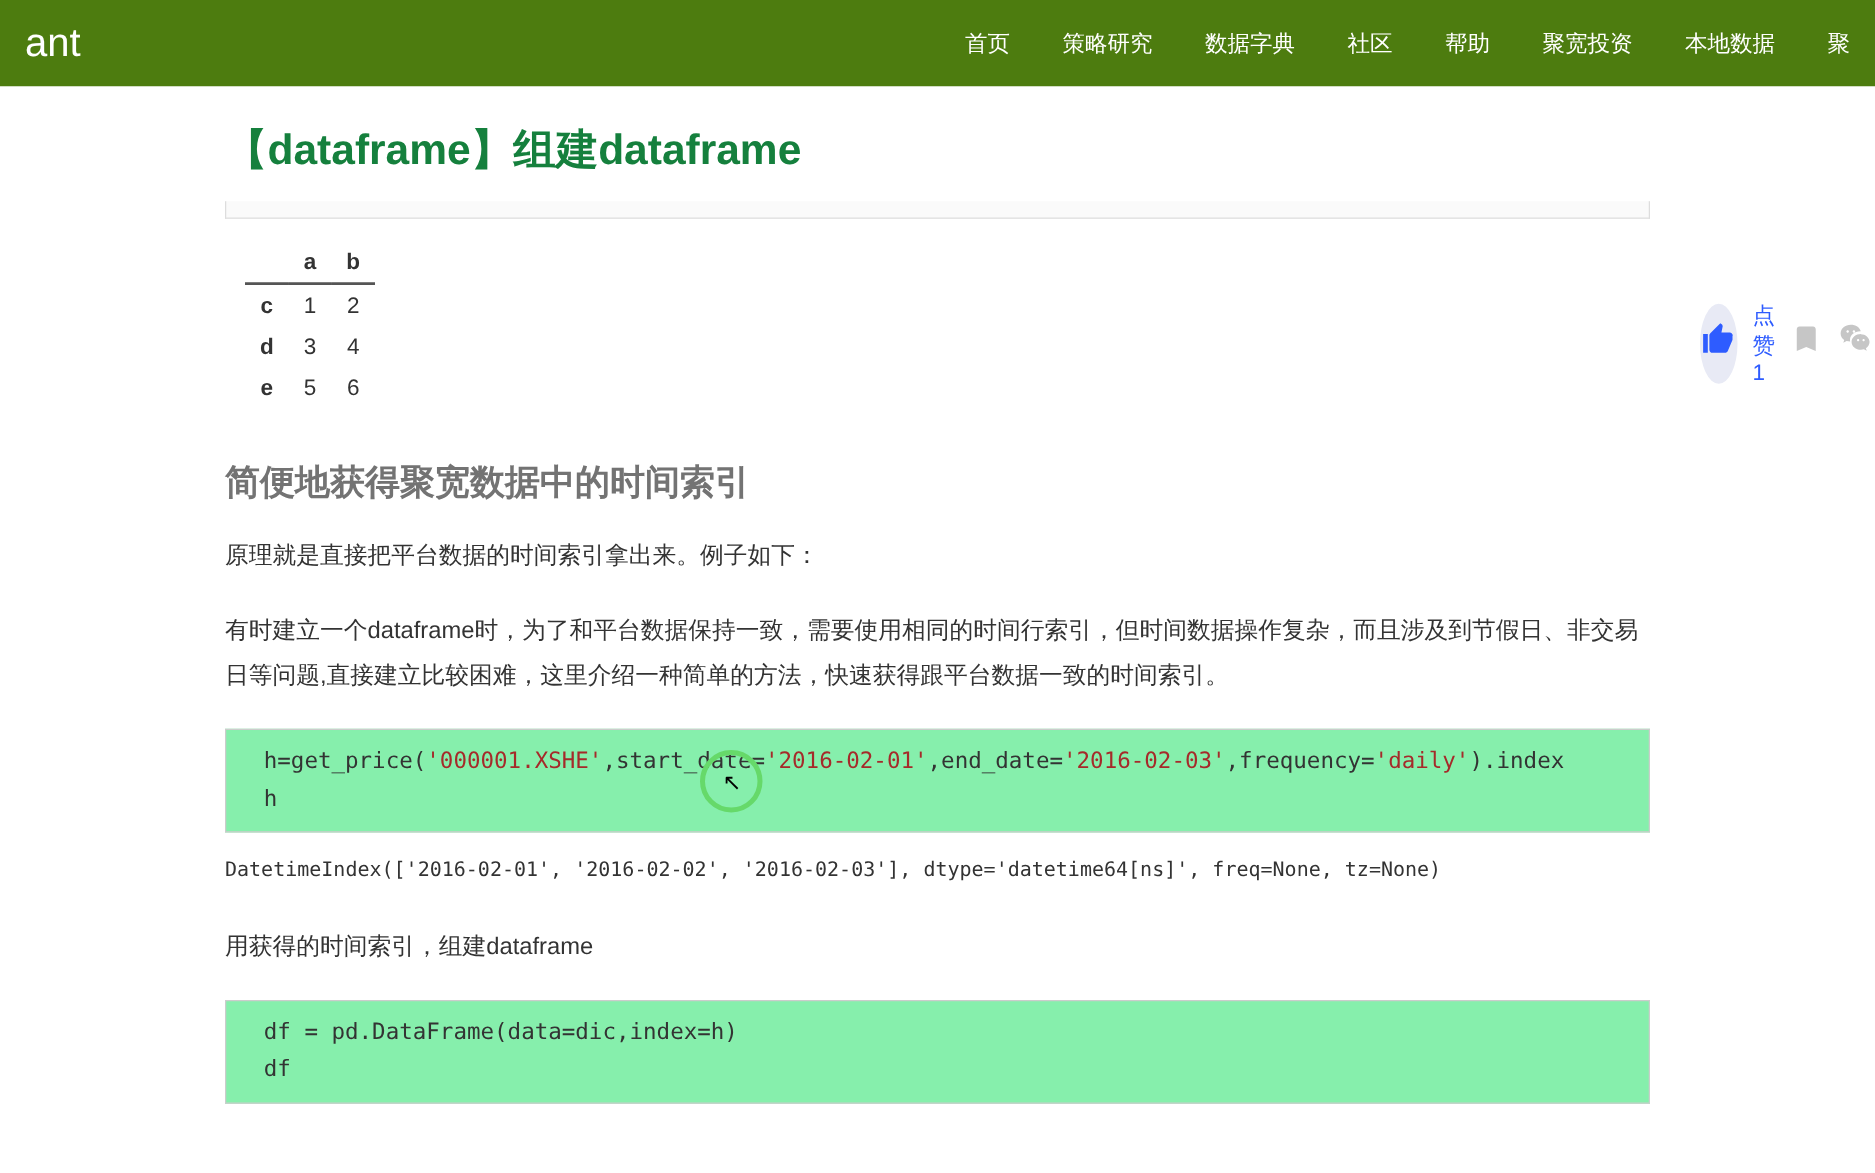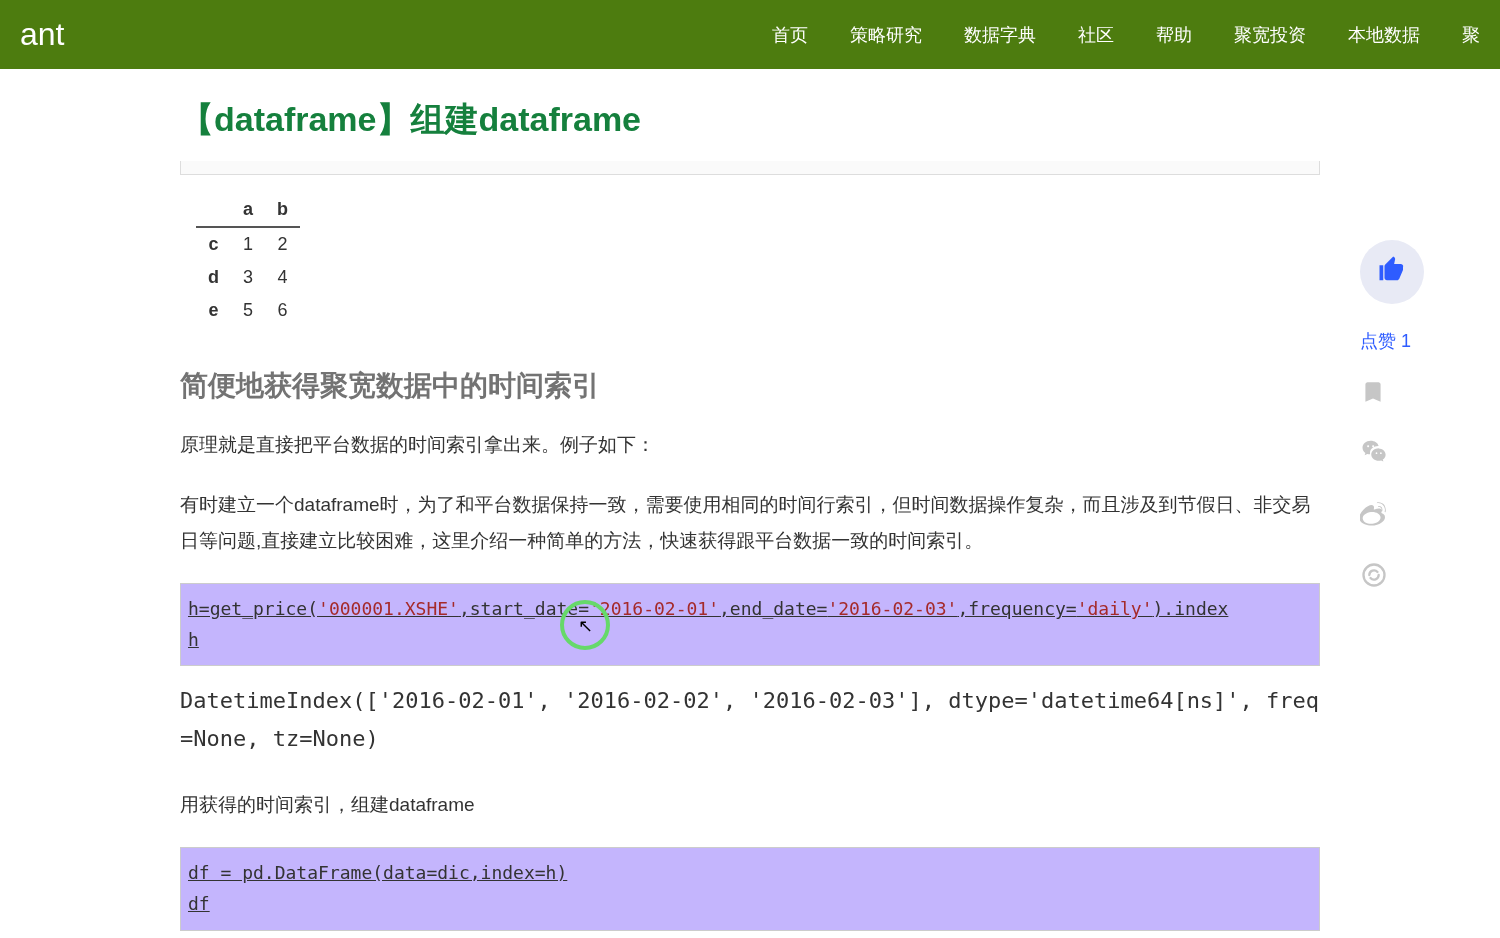--- a/index.html
+++ b/index.html
@@ -11,24 +11,24 @@
 .content { max-width: 1200px; margin: 0 auto; padding: 0 30px; }
 .page-title { font-size: 34px; font-weight: 700; color: #15803d; margin: 28px 0 18px 0; padding-left: 0; }
 .top-box { border: 1px solid #ddd; height: 14px; margin: 0 0 18px 0; border-top: none; background: #fafafa; }
 .table-wrap { margin: 0 0 40px 16px; }
 table.df { border-collapse: collapse; font-size: 18px; }
 table.df th, table.df td { padding: 6px 12px; text-align: center; }
 table.df thead th { border-bottom: 2px solid #555; font-weight: 700; }
 table.df tbody tr td:first-child { font-weight: 700; }
 .section-h { font-size: 28px; font-weight: 700; margin: 30px 0 22px 0; color: #737373; font-family: Liberation Mono, monospace; }
 .para { font-size: 19px; line-height: 1.9; margin: 0 0 24px 0; color: #333; }
-.codebox { border: 1px solid #ccc; background: #c4b5fd; padding: 10px 7px; font-family: Consolas, Monaco, monospace; font-size: 18px; line-height: 1.7; margin: 0 0 14px 0; word-break: break-all; white-space: pre-wrap; text-decoration: underline; }
+.codebox { border: 1px solid #ccc; background: #86efac; padding: 10px 30px; font-family: Consolas, Monaco, monospace; font-size: 18px; line-height: 1.7; margin: 0 0 14px 0; word-break: break-all; white-space: pre-wrap; }
 .str { color: #a52a2a; }
-.output { font-family: Consolas, Monaco, monospace; font-size: 22px; line-height: 1.7; margin: 16px 0 30px 0; word-break: break-all; white-space: pre-wrap; }
-.sidebar { position: fixed; right: 0; top: 240px; width: 140px; display: flex; flex-direction: column; align-items: flex-start; gap: 25px; }
+.output { font-family: Consolas, Monaco, monospace; font-size: 16px; line-height: 1.7; margin: 16px 0 30px 0; word-break: break-all; white-space: pre-wrap; }
+.sidebar { position: fixed; right: 0; top: 240px; width: 140px; display: flex; align-items: center; gap: 12px; }
 .like-circle { width: 64px; height: 64px; border-radius: 50%; background: #e8eaf5; display: flex; align-items: center; justify-content: center; cursor: pointer; }
 .like-icon { color: #2e5cff; font-size: 30px; }
 .like-label { color: #2e5cff; font-size: 18px; }
 .side-icon { color: #c6c6c6; font-size: 30px; cursor: pointer; }
 .cursor-ring { position: absolute; width: 50px; height: 50px; border: 4px solid #66d96a; border-radius: 50%; left: 560px; top: 600px; pointer-events: none; }
 .cursor-arrow { position: absolute; left: 578px; top: 615px; font-size: 18px; pointer-events: none; color: #000; }
 </style>
 </head>
 <body>
 

